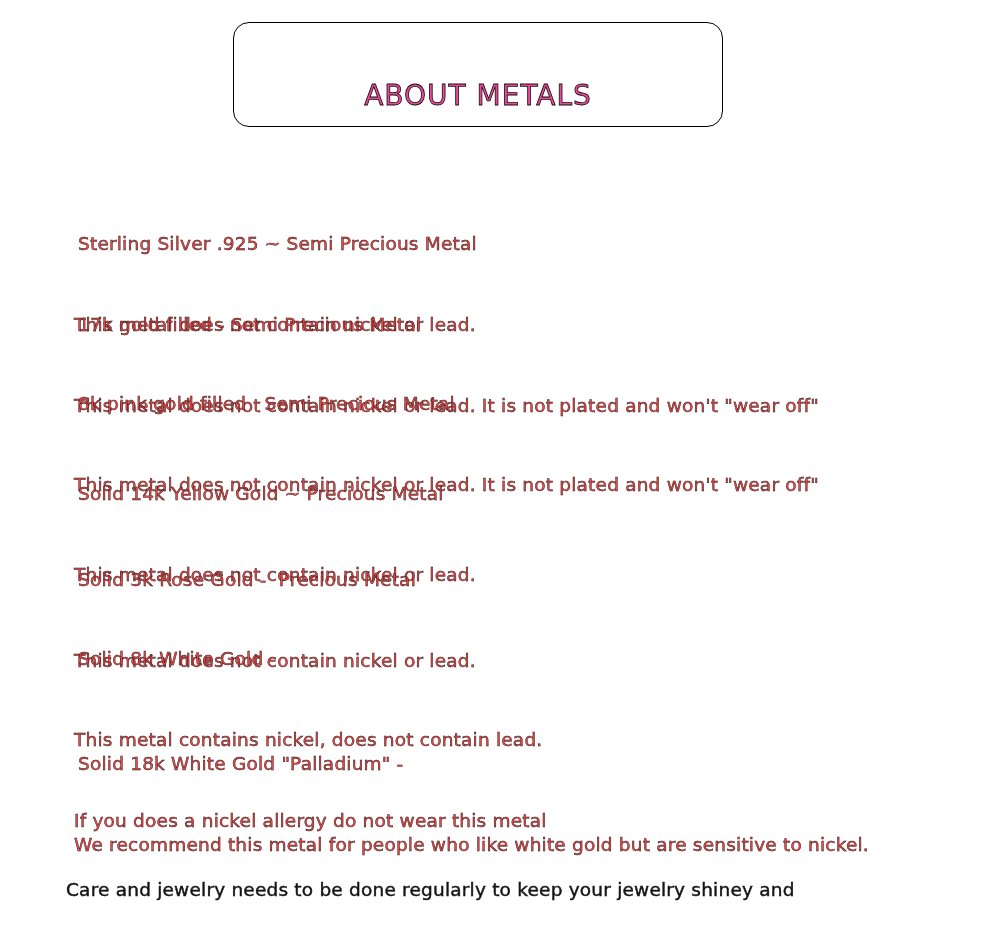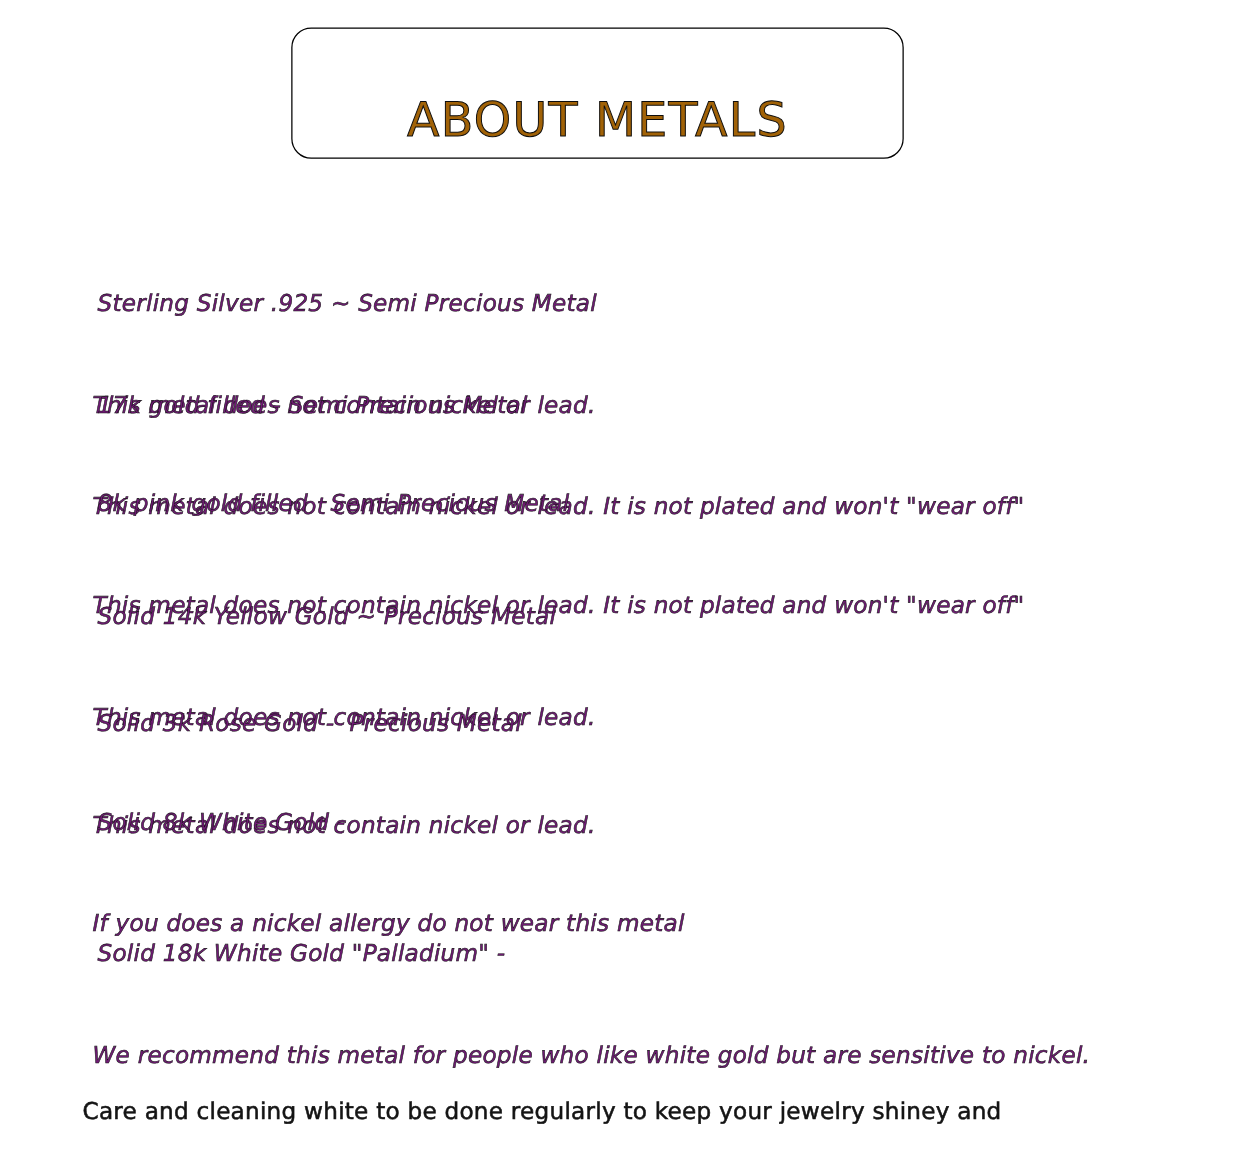--- a/index.html
+++ b/index.html
@@ -20,37 +20,36 @@
     height: 105px;
     border: 1.5px solid #000000;
     border-radius: 16px;
     background: #ffffff;
     display: flex;
     align-items: center;
     justify-content: center;
     box-sizing: border-box;
   }
   .title-text {
-    font-size: 38px;
+    font-size: 28px;
     letter-spacing: 1px;
     white-space: nowrap;
-    color: #a16207;
+    color: #ec4899;
     margin-top: 42px;
     -webkit-text-stroke: 0.8px #0d0d0d;
   }
   .section {
     position: absolute;
     left: 74px;
     right: 20px;
     font-size: 18.5px;
     line-height: 27px;
     letter-spacing: 0.2px;
     white-space: pre-wrap;
-    color: #701a75;
-    font-style: italic;
+    color: #ef4444;
     -webkit-text-stroke: 0.45px #161616;
   }
   .section .heading { padding-left: 4px; }
   .footer {
     position: absolute;
     left: 66px;
     right: 20px;
     top: 829px;
     font-size: 18.5px;
     line-height: 24.5px;
@@ -96,27 +95,28 @@
     <div class="line">This metal does not contain nickel or lead.</div>
   </div>
 
   <div class="section s5">
     <div class="heading">Solid 3k Rose Gold -  Precious Metal</div>
     <div class="line">This metal does not contain nickel or lead.</div>
   </div>
 
   <div class="section s6">
     <div class="heading">Solid 8k White Gold -</div>
+    <div class="line">This metal contains nickel, does not contain lead.</div>
     <div class="line">If you does a nickel allergy do not wear this metal</div>
   </div>
 
   <div class="section s7">
     <div class="heading">Solid 18k White Gold "Palladium" -</div>
     <div class="line">We recommend this metal for people who like white gold but are sensitive to nickel.</div>
   </div>
 
   <div class="footer">
-    <div class="line">Care and cleaning white to be done regularly to keep your jewelry shiney and</div>
+    <div class="line">Care and jewelry needs to be done regularly to keep your jewelry shiney and</div>
     
     
   </div>
 
 </div>
 
 </body></html>

